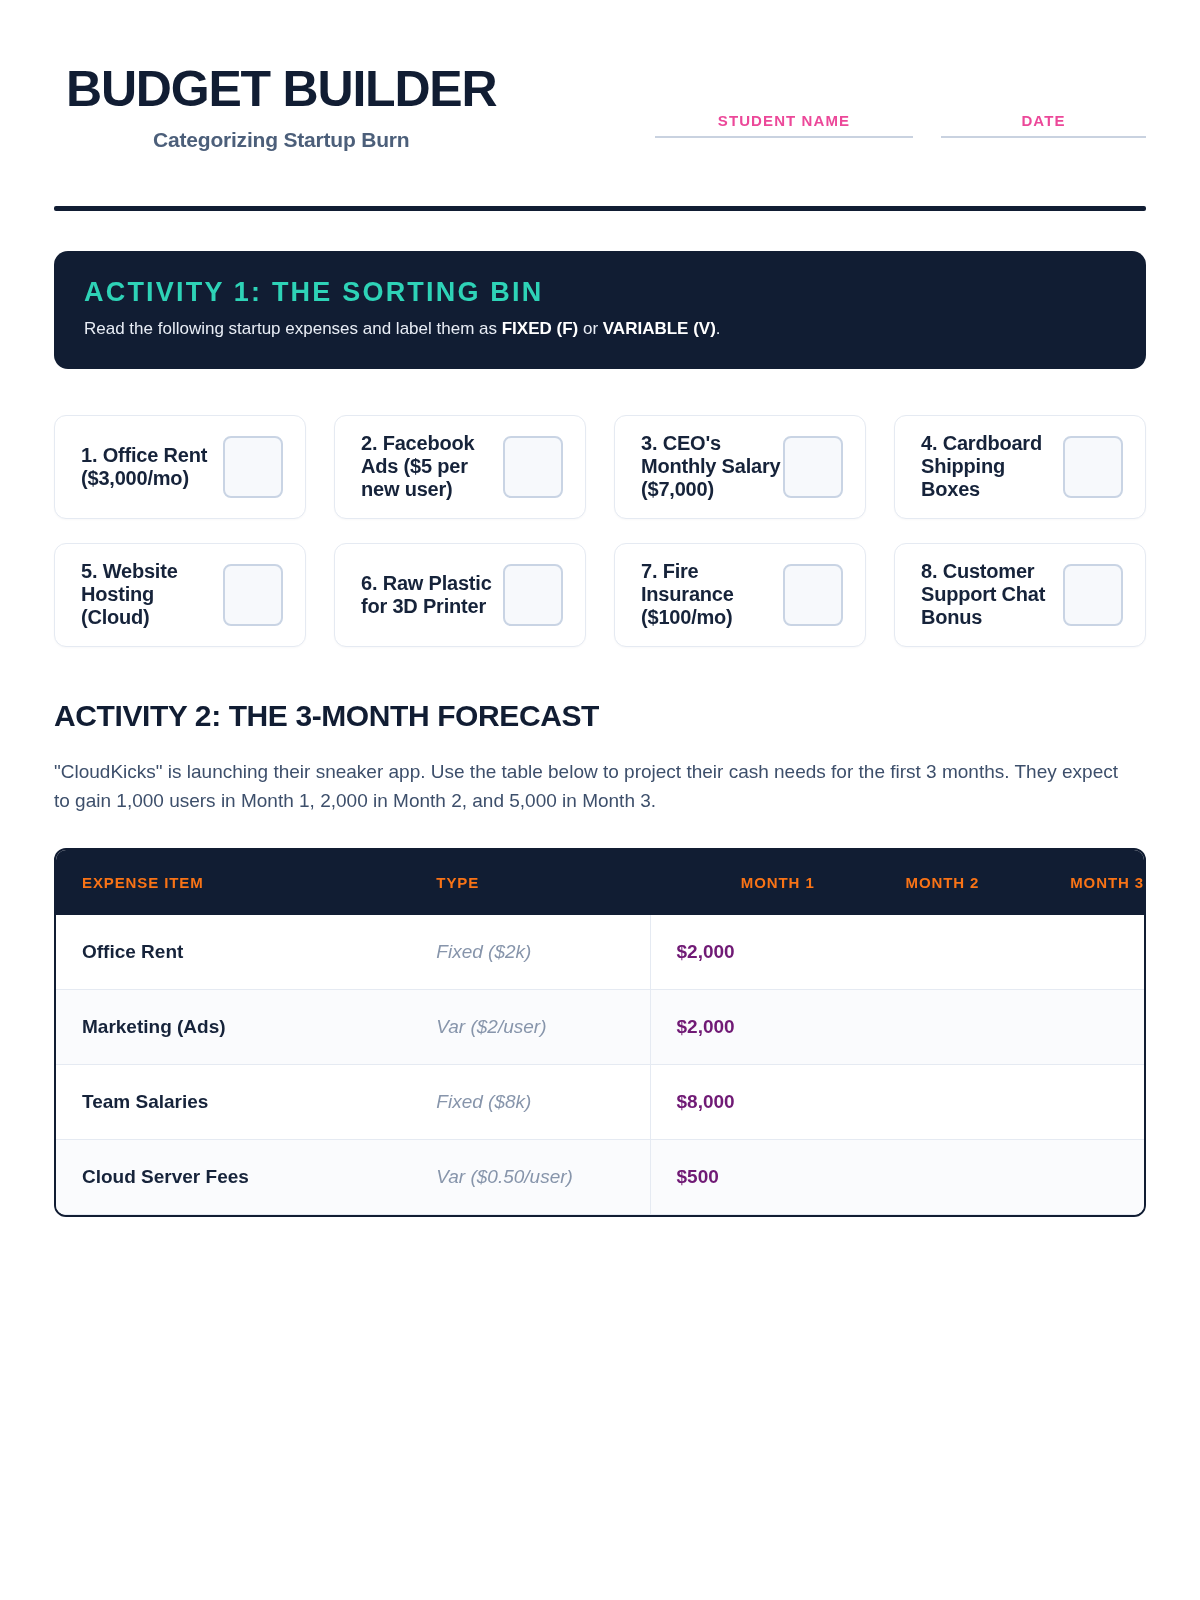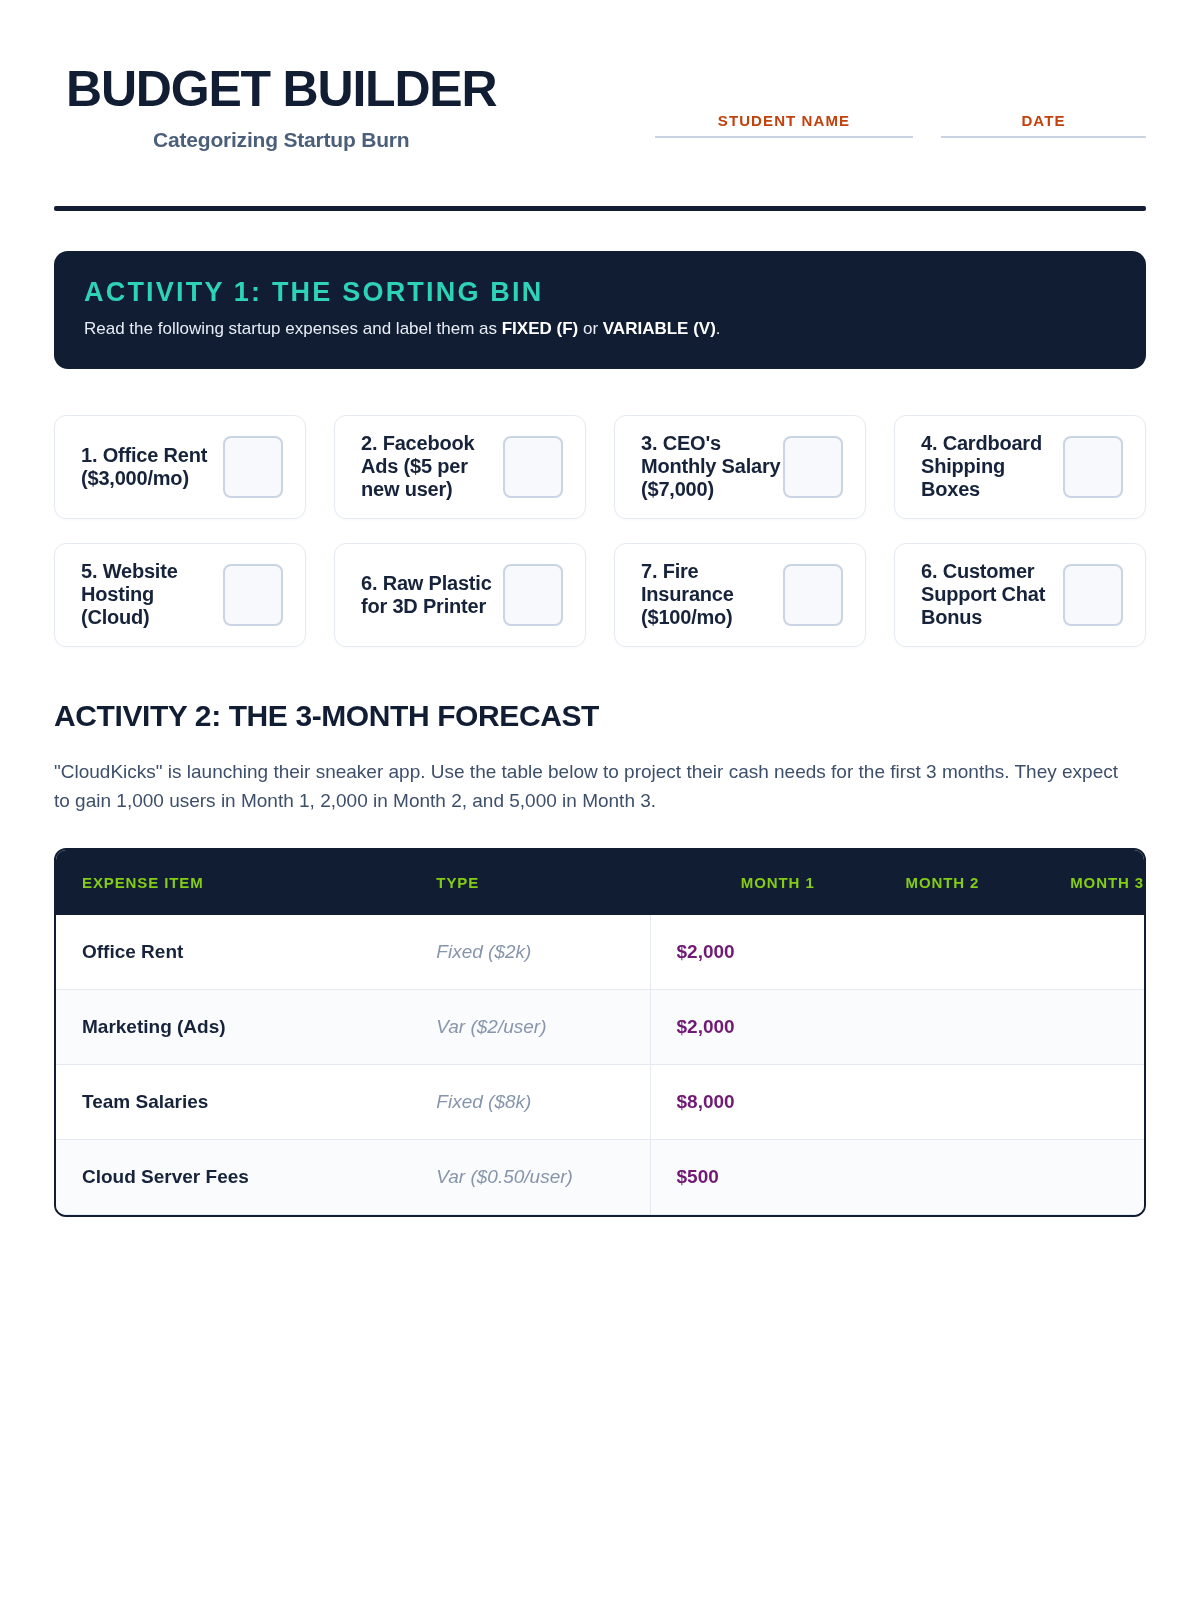--- a/index.html
+++ b/index.html
@@ -53,21 +53,21 @@
   }
   .field {
     display: flex;
     flex-direction: column;
     justify-content: flex-end;
   }
   .field-label {
     font-size: 15px;
     font-weight: 700;
     letter-spacing: 1.1px;
-    color: #c2410c;
+    color: #ec4899;
     text-align: center;
     padding-bottom: 7px;
   }
   .field-line {
     border-bottom: 2px solid #c9d2e0;
     height: 2px;
   }
   .f-student { width: 258px; }
   .f-date { width: 205px; }
 
@@ -157,21 +157,21 @@
     border-radius: 12px;
     overflow: hidden;
   }
   table {
     width: 100%;
     border-collapse: collapse;
     table-layout: fixed;
   }
   thead th {
     background: #111d33;
-    color: #84cc16;
+    color: #f97316;
     font-size: 15px;
     font-weight: 700;
     letter-spacing: 0.9px;
     text-align: left;
     padding: 24px 0 24px 26px;
   }
   th.c-item { width: 340px; }
   th.c-type { width: 230px; }
   th.c-m { width: 158px; text-align: right; }
   tbody td {
@@ -254,21 +254,21 @@
       <div class="sort-label">6. Raw Plastic for 3D Printer</div>
       <div class="sort-box"></div>
     </div>
 
     <div class="sort-card">
       <div class="sort-label">7. Fire Insurance ($100/mo)</div>
       <div class="sort-box"></div>
     </div>
 
     <div class="sort-card">
-      <div class="sort-label">6. Customer Support Chat Bonus</div>
+      <div class="sort-label">8. Customer Support Chat Bonus</div>
       <div class="sort-box"></div>
     </div>
 
   </div>
 
   <div class="act2-title">ACTIVITY 2: THE 3-MONTH FORECAST</div>
   <div class="act2-desc">"CloudKicks" is launching their sneaker app. Use the table below to project their cash needs for the first 3 months. They expect to gain 1,000 users in Month 1, 2,000 in Month 2, and 5,000 in Month 3.</div>
 
   <div class="table-wrap">
     <table>

